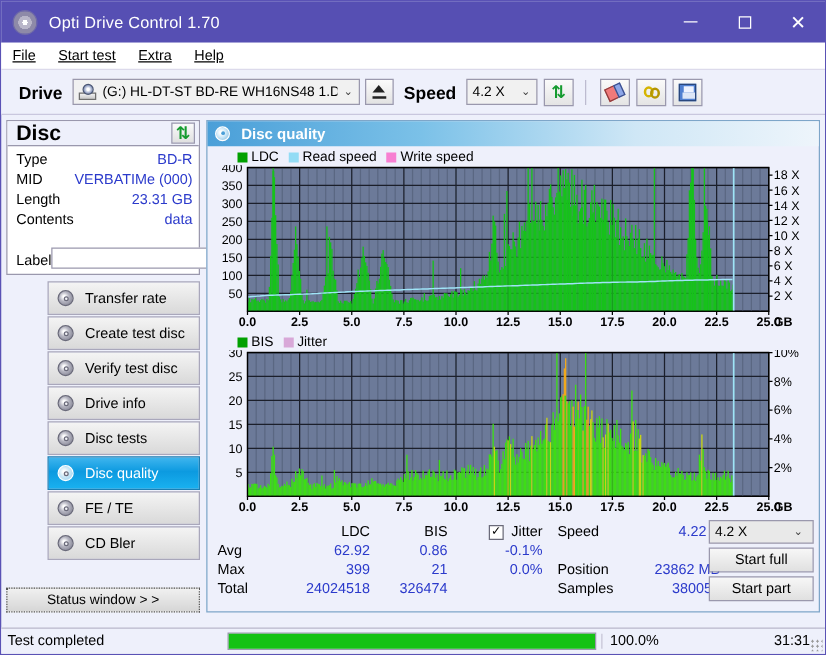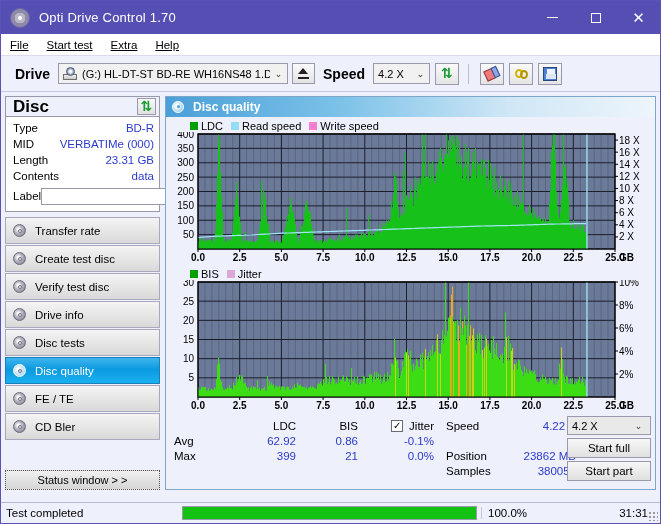--- a/index.html
+++ b/index.html
@@ -65,29 +65,29 @@
   .disc-box{border:1px solid #9a98ad;background:#fff;box-sizing:border-box;}
   .disc-head{height:20px;background:#eef0fb;display:flex;align-items:center;justify-content:space-between;
      padding:0 3px 0 7px;border-bottom:1px solid #9a98ad;box-sizing:border-box;}
   .disc-head b{font-size:17px;}
   .hdr-btn{width:19px;height:17px;background:linear-gradient(#fafafa,#e0e0e0);border:1px solid #9a98ad;
      display:flex;align-items:center;justify-content:center;box-sizing:border-box;}
   .disc-rows{padding:3px 5px 4px 7px;}
   .drow{display:flex;justify-content:space-between;align-items:center;height:16px;font-size:11.5px;}
   .drow .k{color:#000;}
   .drow .v{color:#2b3acb;}
-  .label-row{display:flex;align-items:center;height:22px;margin-top:1px;}
+  .label-row{display:flex;align-items:flex-end;height:22px;margin-top:9px;}
   .label-row .k{width:52px;font-size:11.5px;}
   .label-input{flex:1;height:17px;border:1px solid #9a98ad;background:#fff;box-sizing:border-box;}
   .disc-btn{width:20px;height:19px;margin-left:4px;background:linear-gradient(#fafafa,#e0e0e0);
      border:1px solid #9a98ad;display:flex;align-items:center;justify-content:center;box-sizing:border-box;}
   .cd-glyph{width:13px;height:13px;border-radius:50%;border:1px solid #8c8214;
      background:radial-gradient(circle,#fbfbd0 18%,#e8e06a 45%,#cfc63e 100%);position:relative;box-sizing:border-box;}
   .cd-glyph:after{content:"";position:absolute;left:4.5px;top:4.5px;width:3px;height:3px;border-radius:50%;background:#fff;border:1px solid #8c8214;box-sizing:border-box;}
-  .navlist{margin-top:5px;}
+  .navlist{margin-top:5px;margin-left:33px;}
   .navbtn{height:27px;display:flex;align-items:center;padding-left:6px;margin-bottom:1px;
      background:linear-gradient(#f4f4f4,#d9d9d9);border:1px solid #a9a7bb;box-sizing:border-box;font-size:11.5px;}
   .navbtn.active{background:linear-gradient(#3fb5ee,#0c9ae0 45%,#19b1f0);border:1px solid #1a7fb5;color:#fff;}
   .nav-ico{width:16px;height:15px;margin-right:7px;position:relative;flex:0 0 auto;}
   .nav-ico:before{content:"";position:absolute;left:1px;top:1px;width:13px;height:13px;border-radius:50%;
      background:radial-gradient(circle at 40% 40%,#fff 10%,#b6b6c2 40%,#7e7e8e 90%);border:1px solid #6a6a7a;box-sizing:border-box;}
   .navbtn.active .nav-ico:before{background:radial-gradient(circle at 40% 40%,#fff 10%,#cfe9f7 40%,#9ed4f0 90%);border-color:#fff;}
   .nav-ico:after{content:"";position:absolute;left:5.5px;top:5.5px;width:4px;height:4px;border-radius:50%;
      background:#f4f4f8;border:1px solid #6a6a7a;box-sizing:border-box;}
   .nav-spacer{flex:1;}
@@ -1347,20 +1347,26 @@
             <span class="st-c1 num">62.92</span>
             <span class="st-c2 num">0.86</span>
             <span class="st-c3 num">-0.1%</span>
           </div>
           <div class="st-row">
             <span class="st-lbl">Max</span>
             <span class="st-c1 num">399</span>
             <span class="st-c2 num">21</span>
             <span class="st-c3 num">0.0%</span>
           </div>
+          <div class="st-row">
+            <span class="st-lbl">Total</span>
+            <span class="st-c1 num">24024518</span>
+            <span class="st-c2 num">326474</span>
+            <span class="st-c3 num"></span>
+          </div>
         </div>
 
         <div class="right-stats">
           <div class="rs-row">
             <span class="rs-lbl">Speed</span>
             <span class="rs-val">4.22 X</span>
           </div>
           <div class="rs-row" style="margin-top:15px;">
             <span class="rs-lbl">Position</span>
             <span class="rs-val">23862 MB</span>

